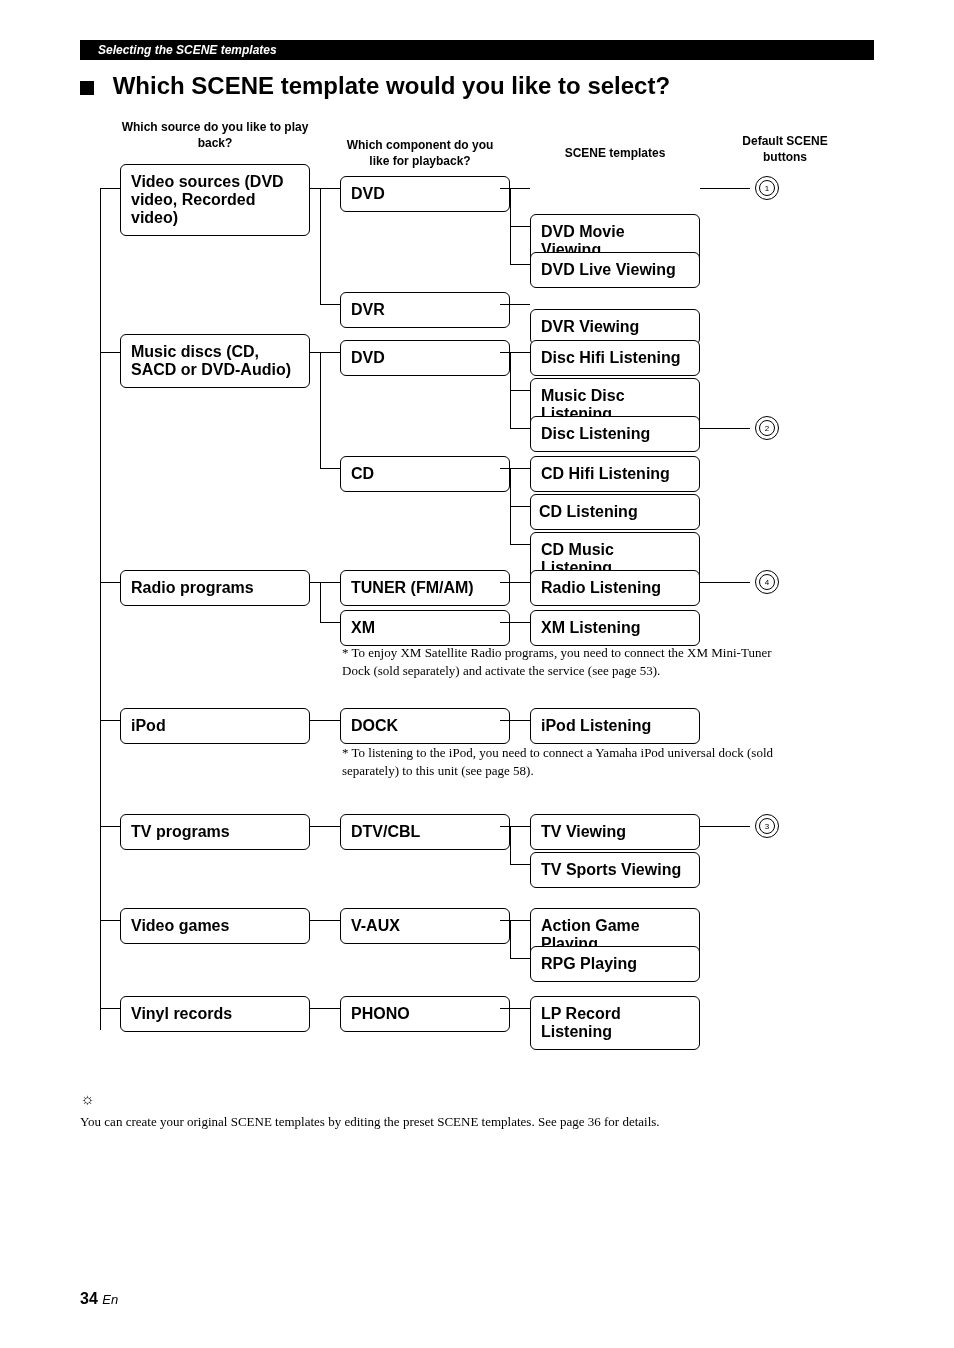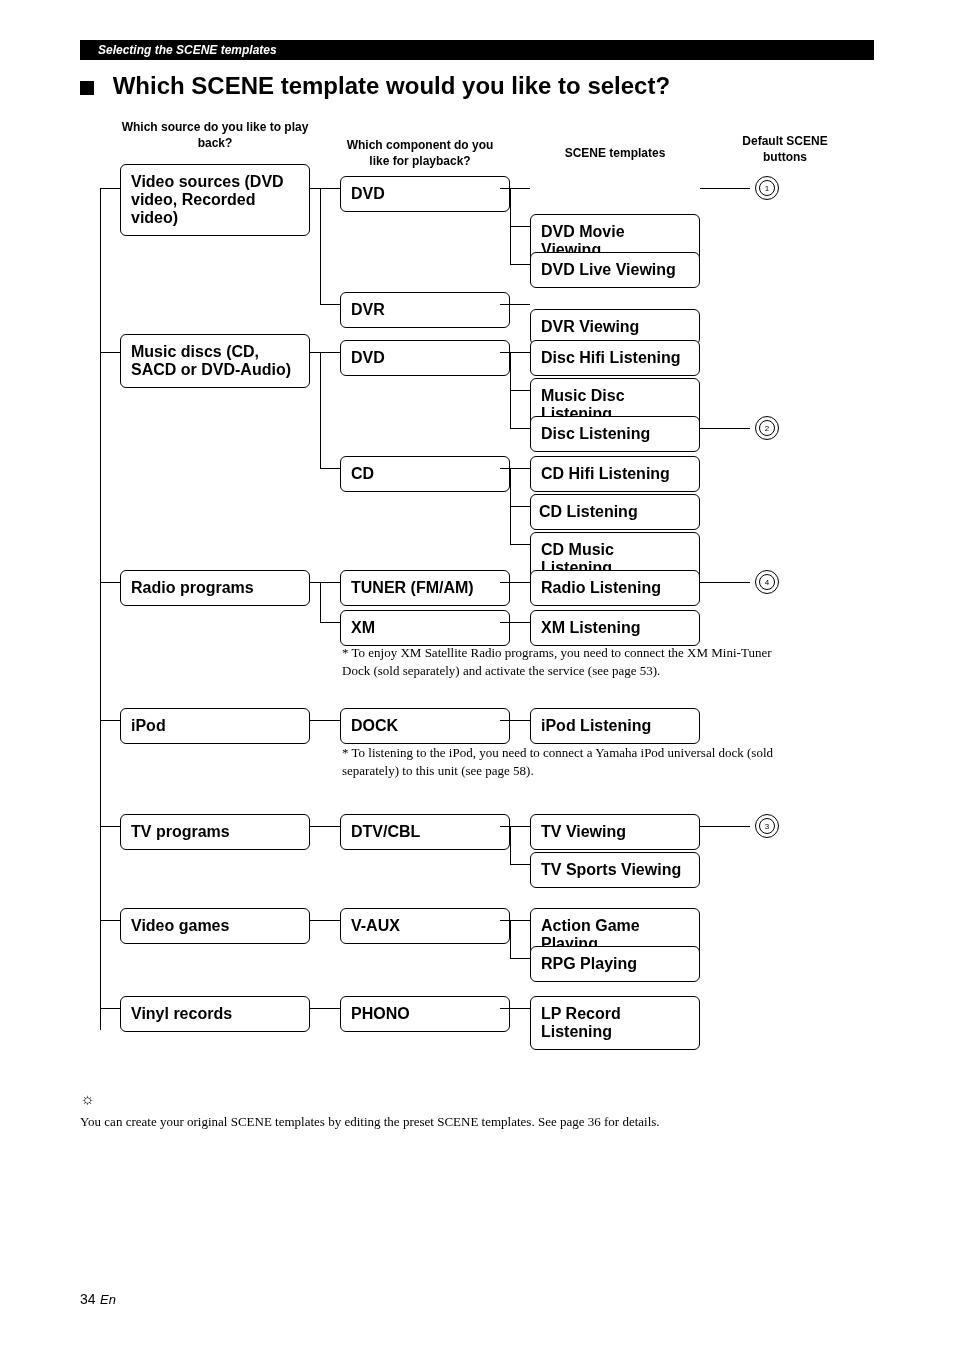--- a/index.html
+++ b/index.html
@@ -74,21 +74,21 @@
     font-size: 8px; font-family: Arial, Helvetica, sans-serif;
   }
   .tip-icon { font-size: 16px; }
   .tip-text { font-size: 13px; margin-top: 6px; }
   .page-num {
     position: absolute;
     left: 80px;
     bottom: 40px;
     font-family: Arial, Helvetica, sans-serif;
   }
-  .page-num .big { font-weight: normal; font-size: 14px; }
+  .page-num .big { font-weight: bold; font-size: 16px; }
   .page-num .sm { font-style: italic; font-size: 13px; }
 </style>
 </head>
 <body>
 
 <div class="header-bar">
   <span>Selecting the SCENE templates</span>
 </div>
 
 <div class="sect-title">

